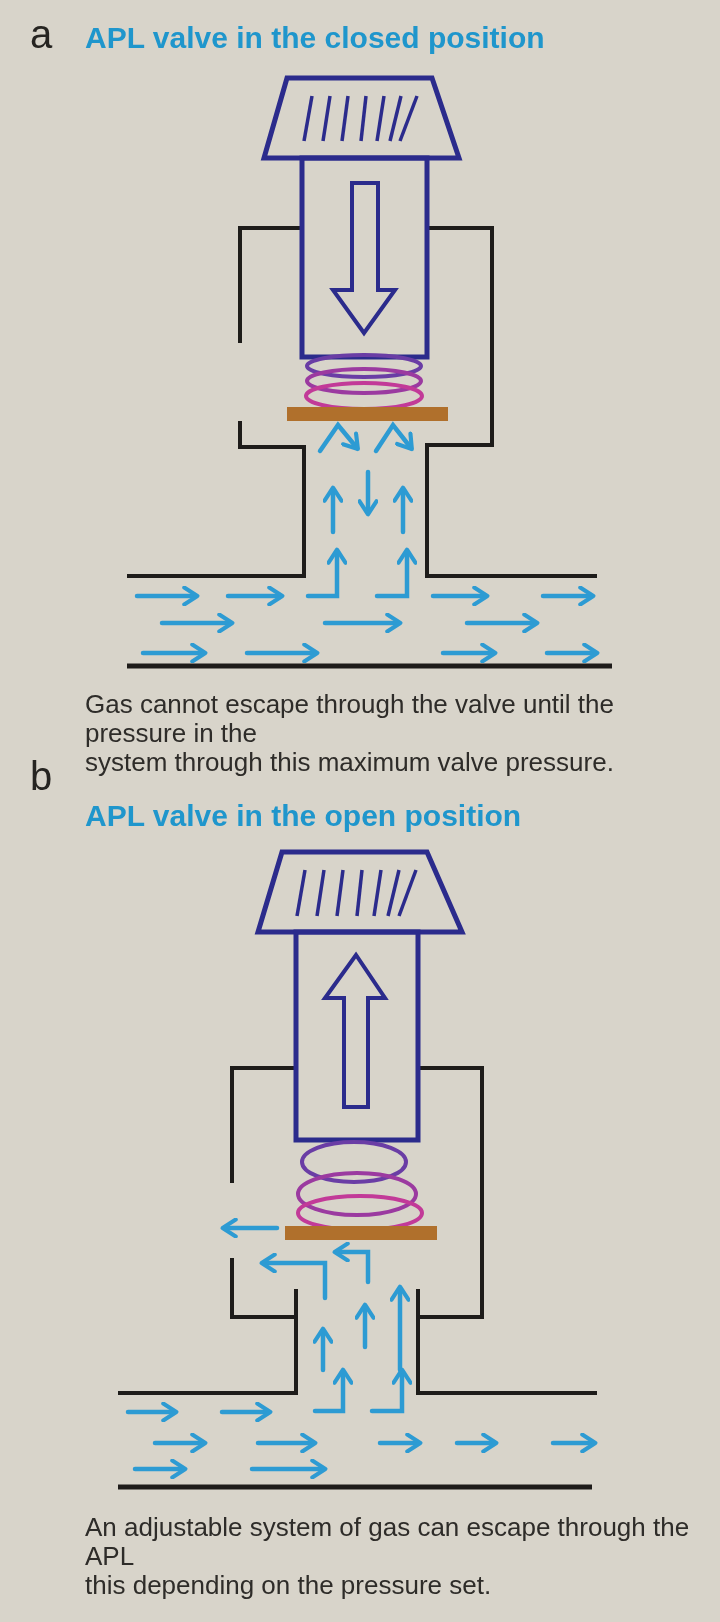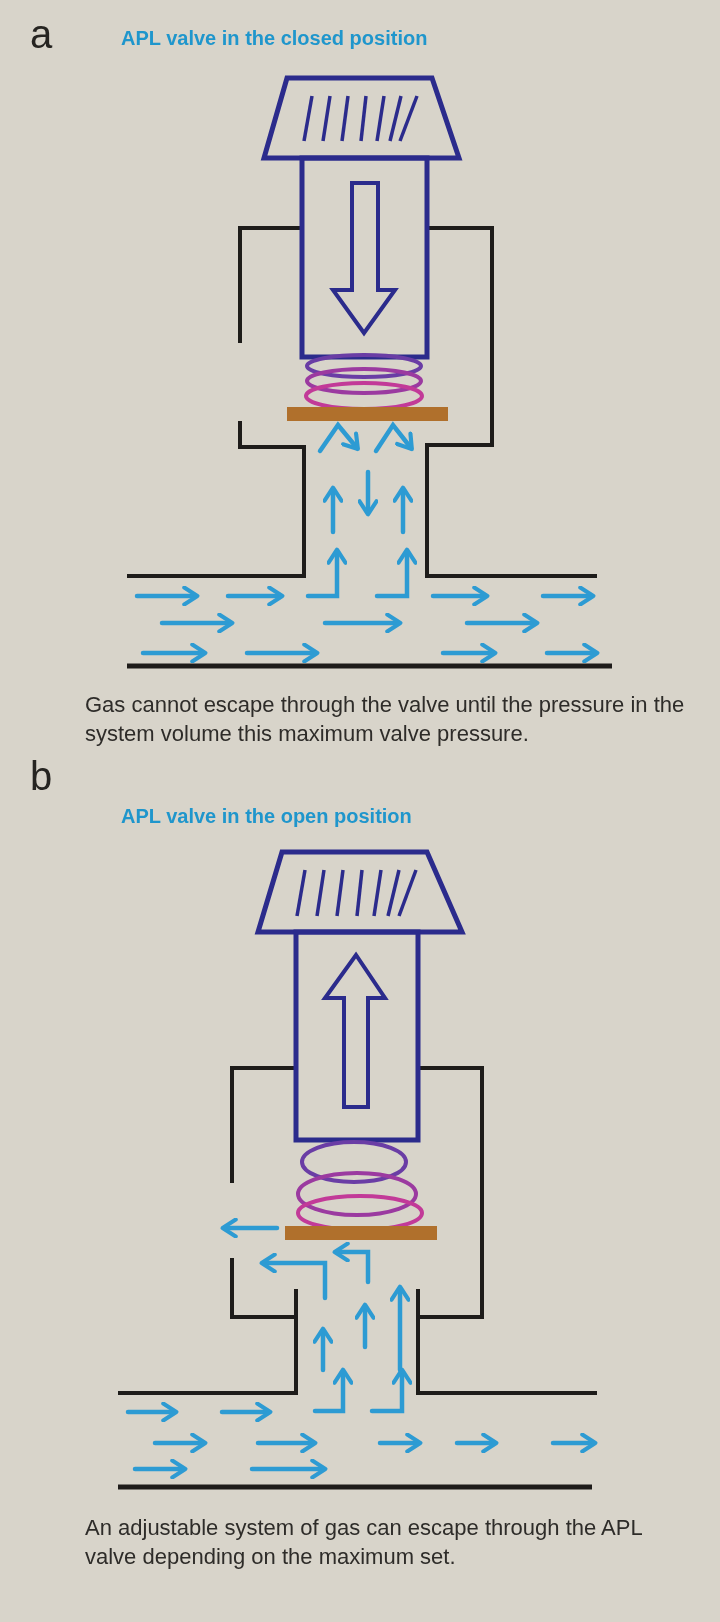--- a/index.html
+++ b/index.html
@@ -13,25 +13,25 @@
     position:relative; width:720px; height:1622px; overflow:hidden;
     background:var(--bg,#d8d4ca);
     font-family:"Liberation Sans", sans-serif;
   }
   .diagram-svg{position:absolute;left:0;top:0;}
   .panel-label{
     position:absolute; left:30px; font-size:40px; color:#262421;
     font-weight:400; line-height:40px;
   }
   .panel-title{
-    position:absolute; left:85px; font-size:20px; font-weight:bold;
-    color:var(--title-blue,#1f96cc); line-height:34px; letter-spacing:0px;margin-left:36px;
+    position:absolute; left:85px; font-size:30px; font-weight:bold;
+    color:var(--title-blue,#1f96cc); line-height:34px; letter-spacing:0px;
   }
   .panel-caption{
-    position:absolute; left:85px; width:610px; font-size:22px;
+    position:absolute; left:85px; width:610px; font-size:26px;
     color:var(--text-dark,#2e2c29); line-height:29px;
   }
   
   .navy-line{stroke:var(--navy,#2b2b8c); fill:none;}
   .black-line{stroke:var(--line-black,#1e1c1a); fill:none; stroke-linejoin:miter;}
   .blue-arrow{stroke:var(--arrow-blue,#2d9bd3); fill:none; stroke-linecap:round; stroke-linejoin:miter;}
   .disc{fill:var(--disc-brown,#b0702c); stroke:none;}
   .coil-1{stroke:var(--spring-violet,#6a3da5); fill:none;}
   .coil-2{stroke:var(--spring-mid,#9b3aa0); fill:none;}
   .coil-3{stroke:var(--spring-magenta,#c23a98); fill:none;}
@@ -172,24 +172,24 @@
         <line x1="252" y1="1469" x2="324" y2="1469" marker-end="url(#ah)"></line>
       </g>
     </g>
   </svg>
 
   <div class="panel-label" style="top:14px;">a</div>
   <div class="panel-title" style="top:21px;">APL valve in the closed position</div>
 
   <div class="panel-caption" style="top:690px;">
     <div>Gas cannot escape through the valve until the pressure in the</div>
-    <div>system volume this maximum valve pressure.</div>
+    <div>system through this maximum valve pressure.</div>
   </div>
 
   <div class="panel-label" style="top:756px;">b</div>
   <div class="panel-title" style="top:799px;">APL valve in the open position</div>
 
   <div class="panel-caption" style="top:1513px;">
     <div>An adjustable system of gas can escape through the APL</div>
-    <div>valve depending on the maximum set.</div>
+    <div>this depending on the pressure set.</div>
   </div>
 
 </div>
 
 </body></html>

